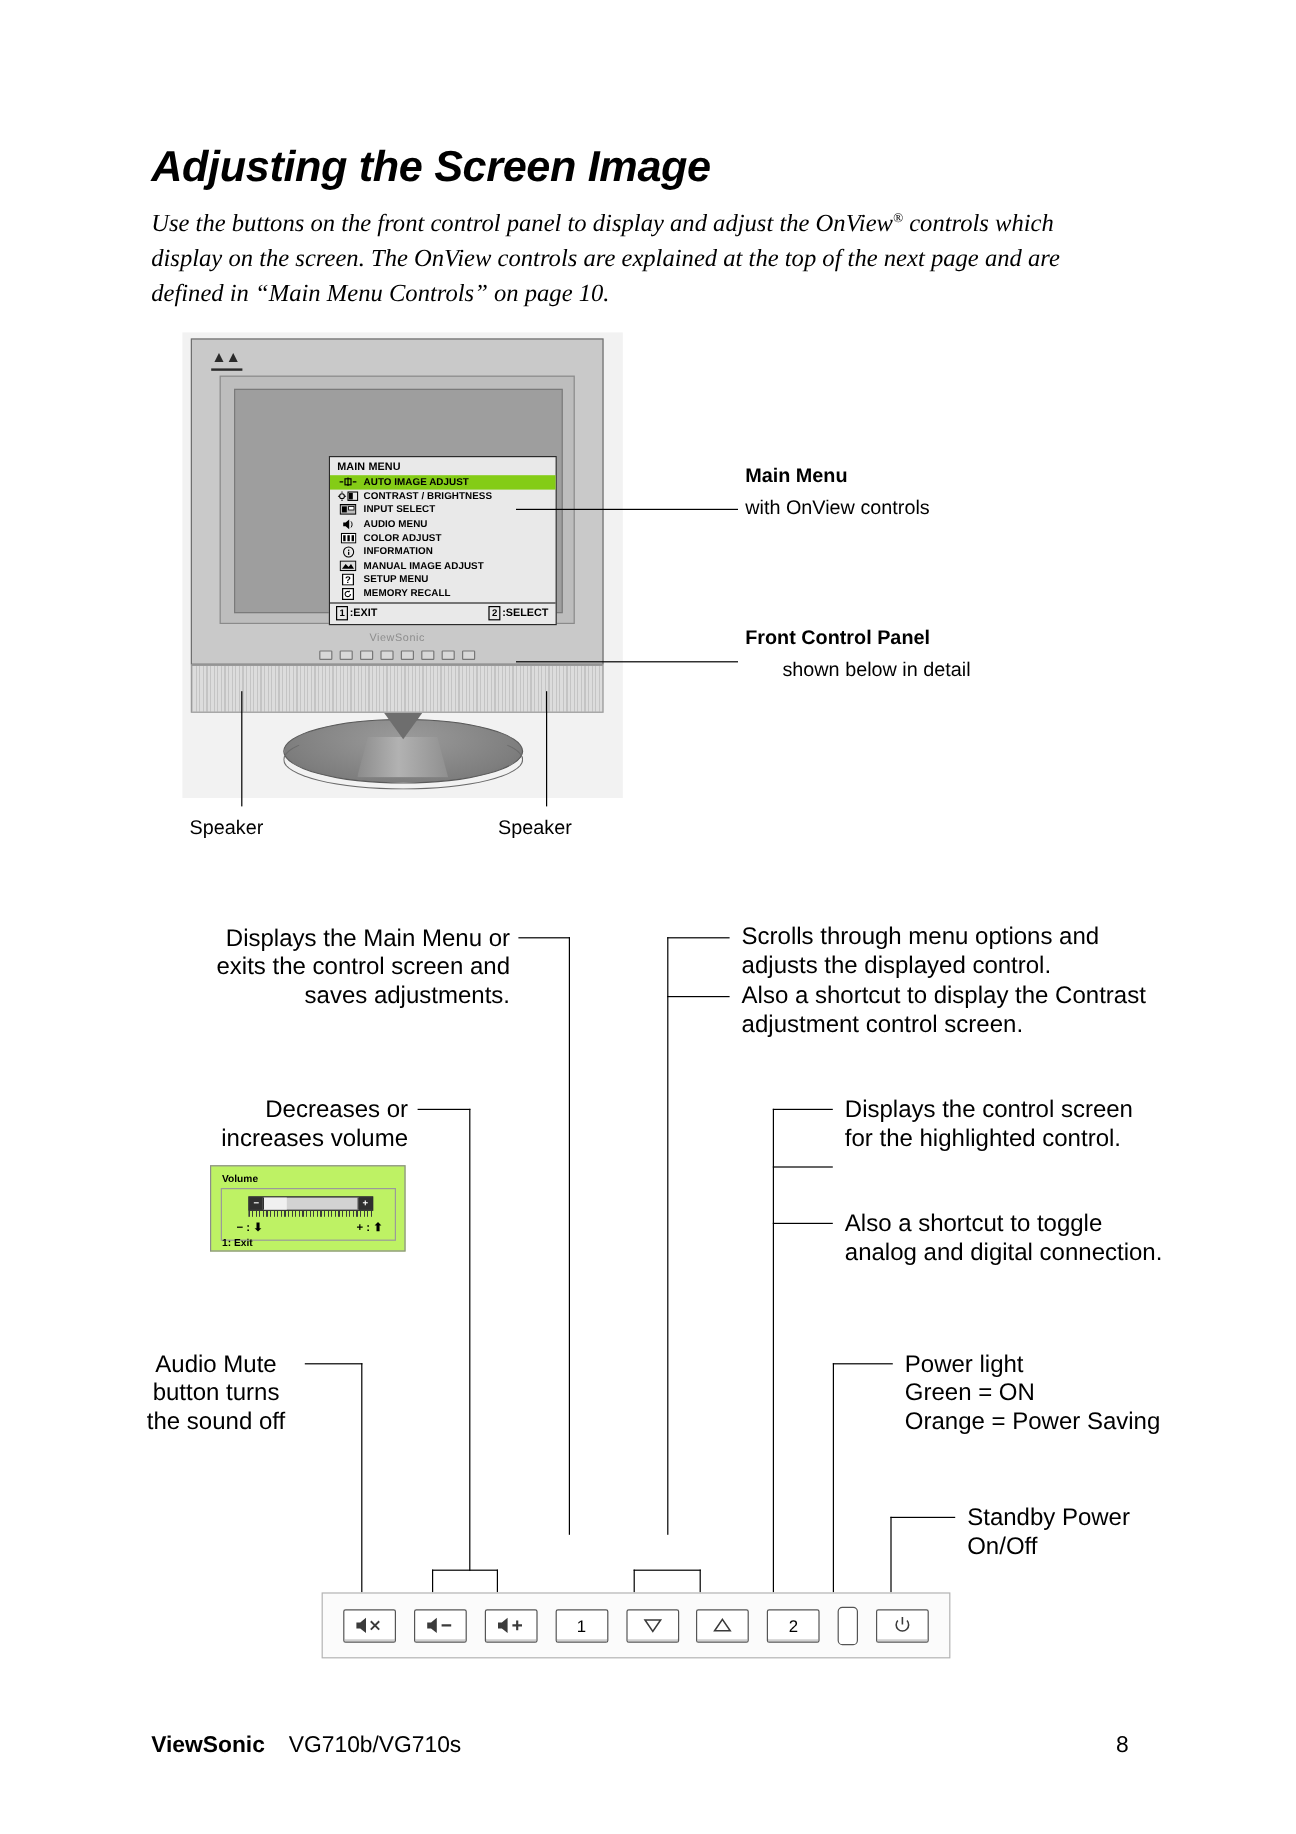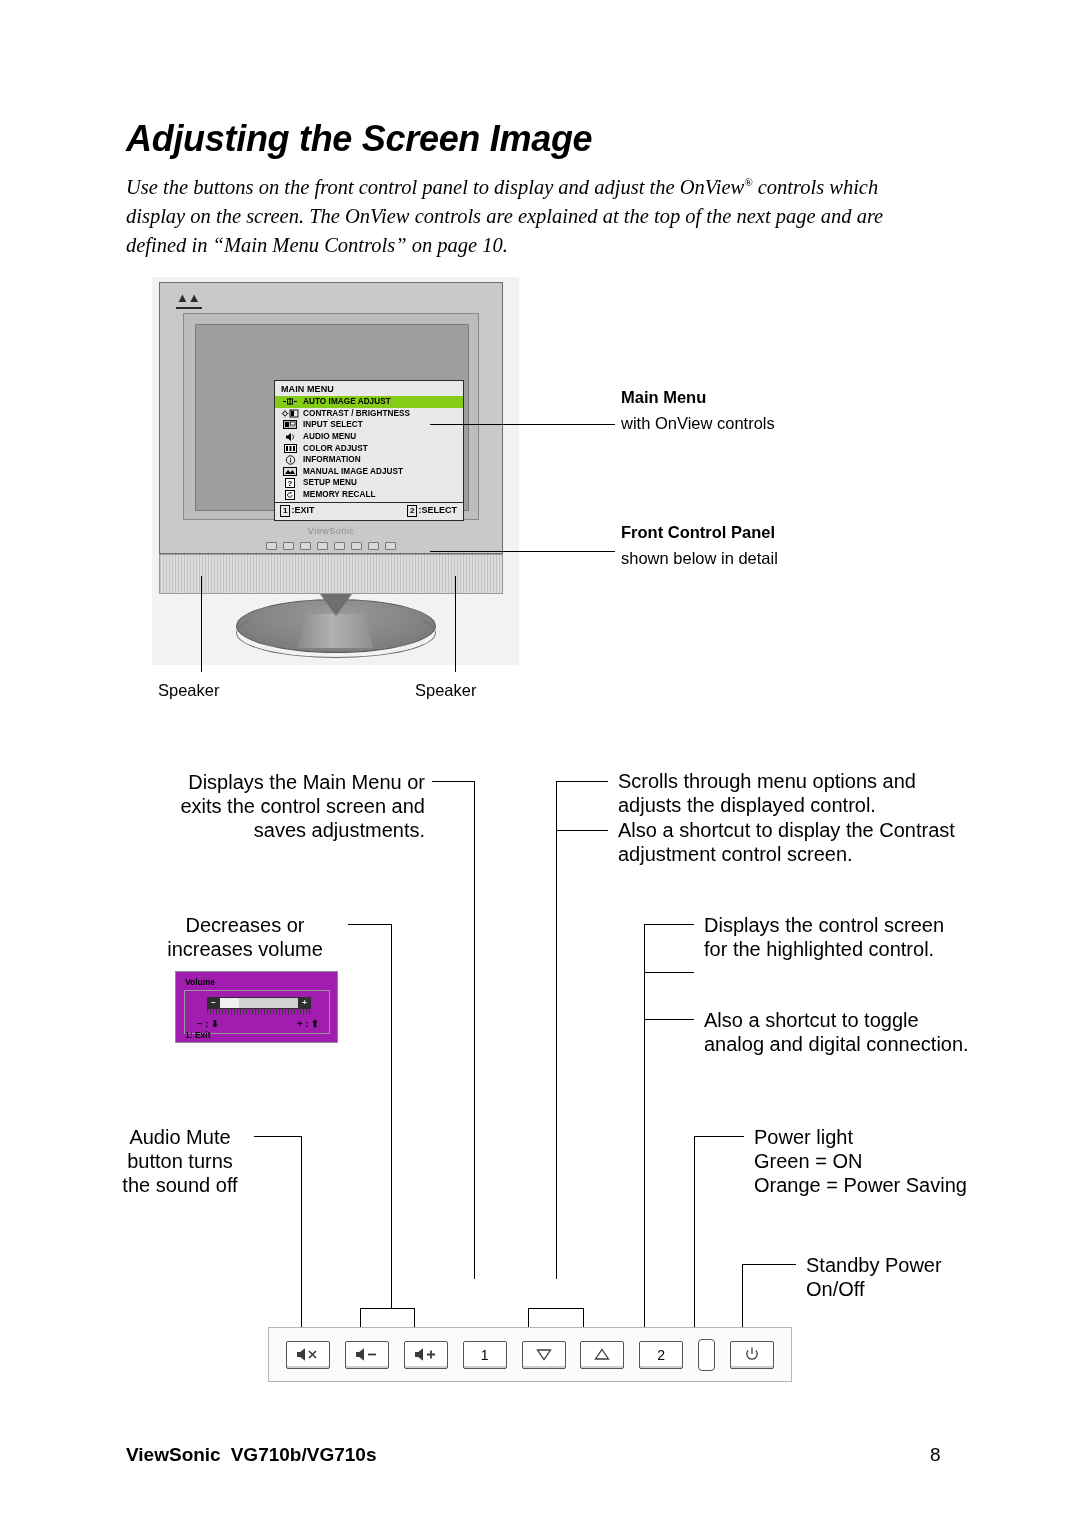--- a/index.html
+++ b/index.html
@@ -270,21 +270,21 @@
   }
   .ct.right-align { text-align: right; }
 
   
   #volume-osd {
     position: absolute;
     left: 175px;
     top: 971px;
     width: 163px;
     height: 72px;
-    background: #a21caf;
+    background: #bef264;
     border: 1px solid #8c8c8c;
     box-sizing: border-box;
     font-family: "Liberation Sans", sans-serif;
   }
   .vol-title {
     position: absolute;
     left: 9px; top: 5px;
     font-size: 8.5px;
     font-weight: bold;
   }
@@ -388,21 +388,21 @@
   .cp-btn svg { display: block; }
 
   
   #footer-left {
     position: absolute;
     left: 126px;
     top: 1444px;
     font-size: 19px;
   }
   #footer-left b { font-weight: bold; }
-  #footer-left span.model { font-weight: bold; margin-left: 10px; }
+  #footer-left span.model { font-weight: normal; margin-left: 20px; }
   #footer-page {
     position: absolute;
     left: 930px;
     top: 1444px;
     font-size: 19px;
   }
 </style>
 </head>
 <body>
 
@@ -555,34 +555,34 @@
     <div class="mon-neck"></div>
     <div class="mon-speakerbar"></div>
   </div>
 
   <div class="hline" style="left:430px; top:424px; width:185px;"></div>
   <div class="hline" style="left:430px; top:551px; width:185px;"></div>
 
   <div class="callout-title" style="left:621px; top:388px;">Main Menu</div>
   <div class="callout-sub" style="left:621px; top:414px;">with OnView controls</div>
   <div class="callout-title" style="left:621px; top:523px;">Front Control Panel</div>
-  <div class="callout-sub" style="left:621px; top:549px;">shown below in detail</div>
+  <div class="callout-sub" style="left:652px; top:549px;">shown below in detail</div>
 
   <div class="vline" style="left:201px; top:576px; height:96px;"></div>
   <div class="vline" style="left:455px; top:576px; height:96px;"></div>
   <div class="speaker-label" style="left:158px; top:681px;">Speaker</div>
   <div class="speaker-label" style="left:415px; top:681px;">Speaker</div>
 
   <div class="ct right-align" style="left:180px; top:770px; width:245px;">Displays the Main Menu or
 exits the control screen and
 saves adjustments.</div>
   <div class="hline" style="left:432px; top:781px; width:43px;"></div>
   <div class="vline" style="left:474px; top:781px; height:498px;"></div>
 
-  <div class="ct right-align" style="left:150px; top:913px; width:190px;text-align:center;">Decreases or
+  <div class="ct right-align" style="left:150px; top:913px; width:190px;">Decreases or
 increases volume</div>
   <div class="hline" style="left:348px; top:924px; width:44px;"></div>
   <div class="vline" style="left:391px; top:924px; height:385px;"></div>
   <div class="hline" style="left:360px; top:1308px; width:55px;"></div>
   <div class="vline" style="left:360px; top:1308px; height:19px;"></div>
   <div class="vline" style="left:414px; top:1308px; height:19px;"></div>
 
   <div id="volume-osd">
     <div class="vol-title">Volume</div>
     <div class="vol-frame">

